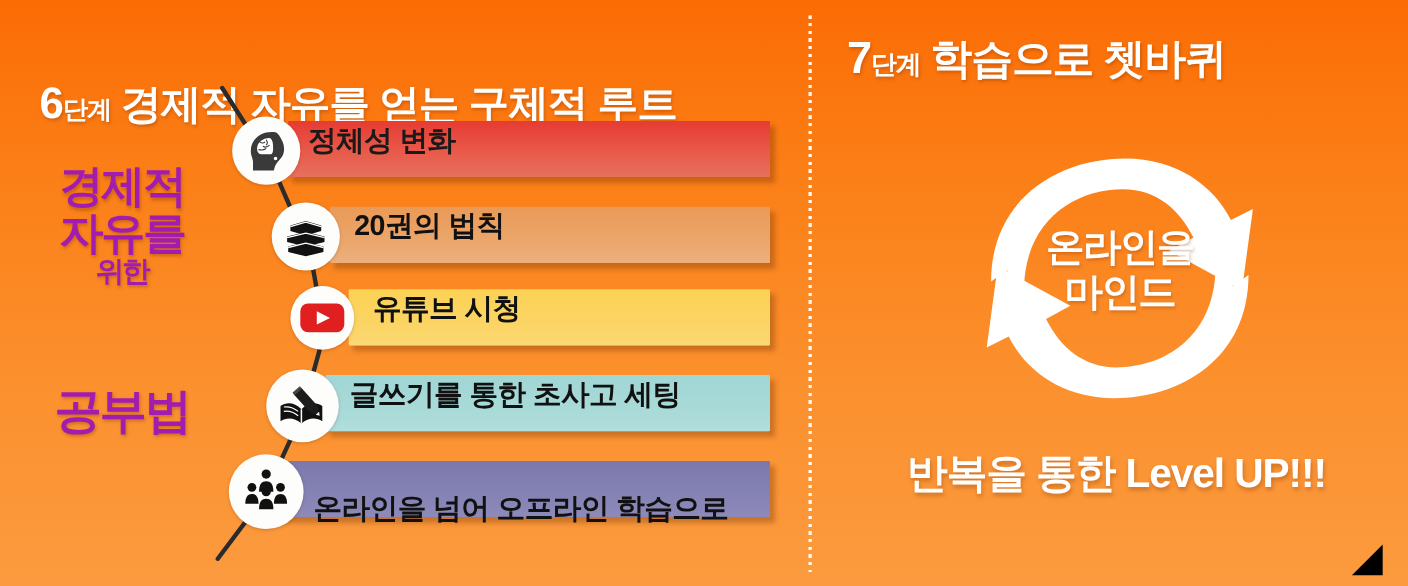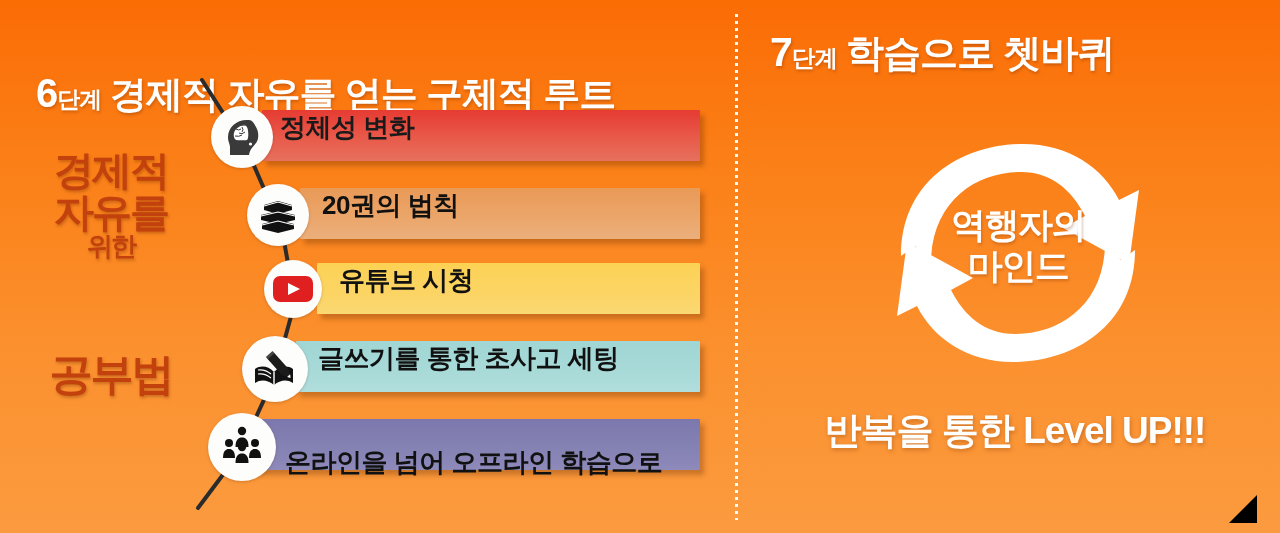--- a/index.html
+++ b/index.html
@@ -34,21 +34,21 @@
   }
   #left-heading { left: 36px; top: 26px; font-size: 37px; margin-top: 44px; }
   #right-heading { left: 770px; top: 28px; font-size: 38px; }
   .heading .num { font-size: 1.08em; }
   .heading .step { font-size: 0.62em; letter-spacing: -1px; }
   .heading .main { margin-left: 9px; }
 
   
   .side-label {
     position: absolute;
-    color: #c2410c;
+    color: #a21caf;
     font-weight: bold;
     text-align: center;
     line-height: 1.04;
     text-shadow: 1px 2px 3px rgba(120,45,0,0.35);
     letter-spacing: -2px;
     width: 170px;
   }
   #side-label-top { left: 26px; top: 150px; font-size: 40px; }
   #side-label-top .small { font-size: 26px; }
   #side-label-bottom { left: 26px; top: 352px; font-size: 43px; }
@@ -251,21 +251,21 @@
     <path d="M 272 122
              C 272 198, 210 234, 150 234
              C 104 234, 70 210, 54 178
              L 34 188 L 44 114 L 110 150 L 88 162
              C 101 188, 122 206, 152 206
              C 196 206, 240 178, 242 118
              L 258 132 Z" fill="#ffffff"></path>
   </svg>
 
   <div class="cycle-text">
-    <div>역행자의</div>
+    <div>온라인을</div>
     <div>마인드</div>
   </div>
 
   <div id="levelup">반복을 통한 Level UP!!!</div>
 
   <div class="fold"></div>
 
 </div>
 
 </body></html>

